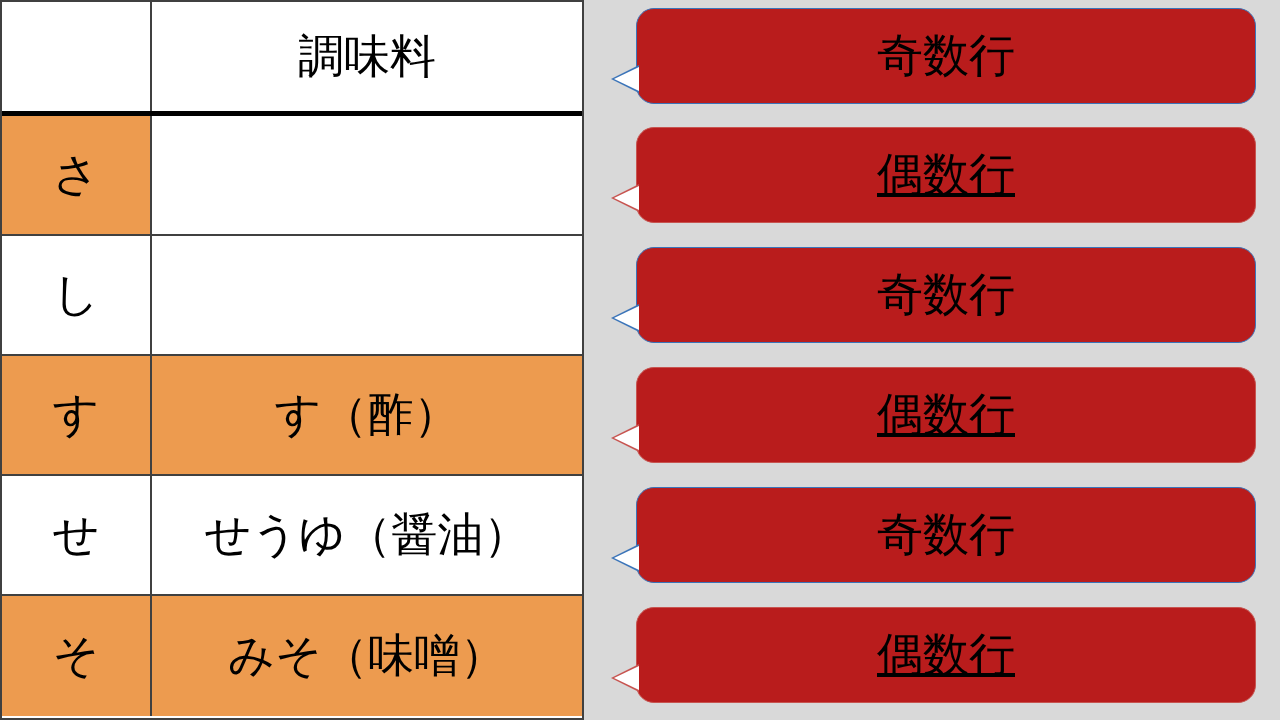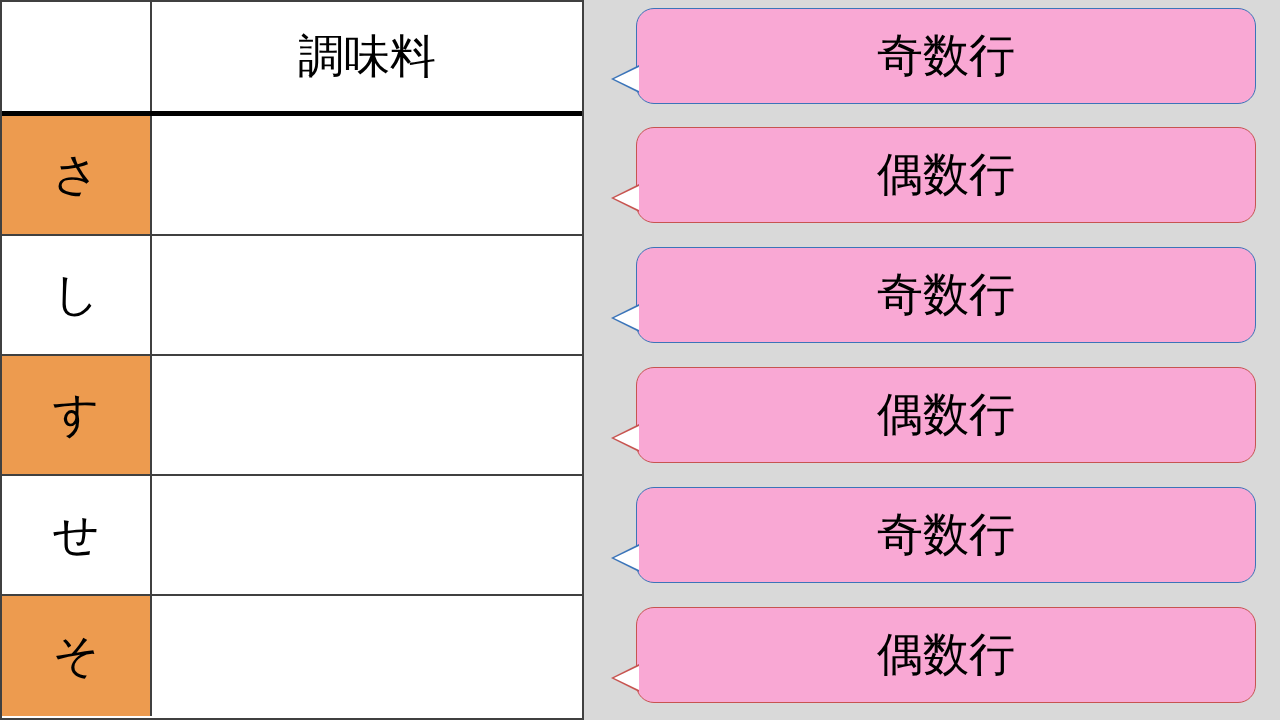--- a/index.html
+++ b/index.html
@@ -54,30 +54,30 @@
     font-size: 46px;
   }
   .row.even .cell-a,
   .row.even .cell-b {
     background: #ed9b4f;
   }
   .callout {
     position: absolute;
     width: 620px;
     height: 96px;
-    background: #f9a8d4;
+    background: #b91c1c;
     border: 1.5px solid;
     border-radius: 18px;
     display: flex;
     align-items: center;
     justify-content: center;
     font-size: 46px;
   }
   .callout.odd { border-color: #3b74b9; }
-  .callout.even { border-color: #c75450; }
+  .callout.even { border-color: #c75450; text-decoration: underline; }
   .callout .tail {
     position: absolute;
     left: -26px;
     bottom: 10px;
     width: 0; height: 0;
     border-top: 14px solid transparent;
     border-bottom: 14px solid transparent;
   }
   .callout.odd .tail {
     border-right: 28px solid #3b74b9;
@@ -107,26 +107,29 @@
       <div class="cell-b">調味料</div>
     </div>
     <div class="row even">
       <div class="cell-a">さ</div>
     </div>
     <div class="row">
       <div class="cell-a">し</div>
     </div>
     <div class="row even">
       <div class="cell-a">す</div>
+      <div class="cell-b">す（酢）</div>
     </div>
     <div class="row">
       <div class="cell-a">せ</div>
+      <div class="cell-b">せうゆ（醤油）</div>
     </div>
     <div class="row even">
       <div class="cell-a">そ</div>
+      <div class="cell-b">みそ（味噌）</div>
     </div>
   </div>
 
   <div class="callout odd" style="left:636px; top:8px;">
     <span class="tail"></span>
     <span>奇数行</span>
   </div>
   <div class="callout even" style="left:636px; top:127px;">
     <span class="tail"></span>
     <span>偶数行</span>

